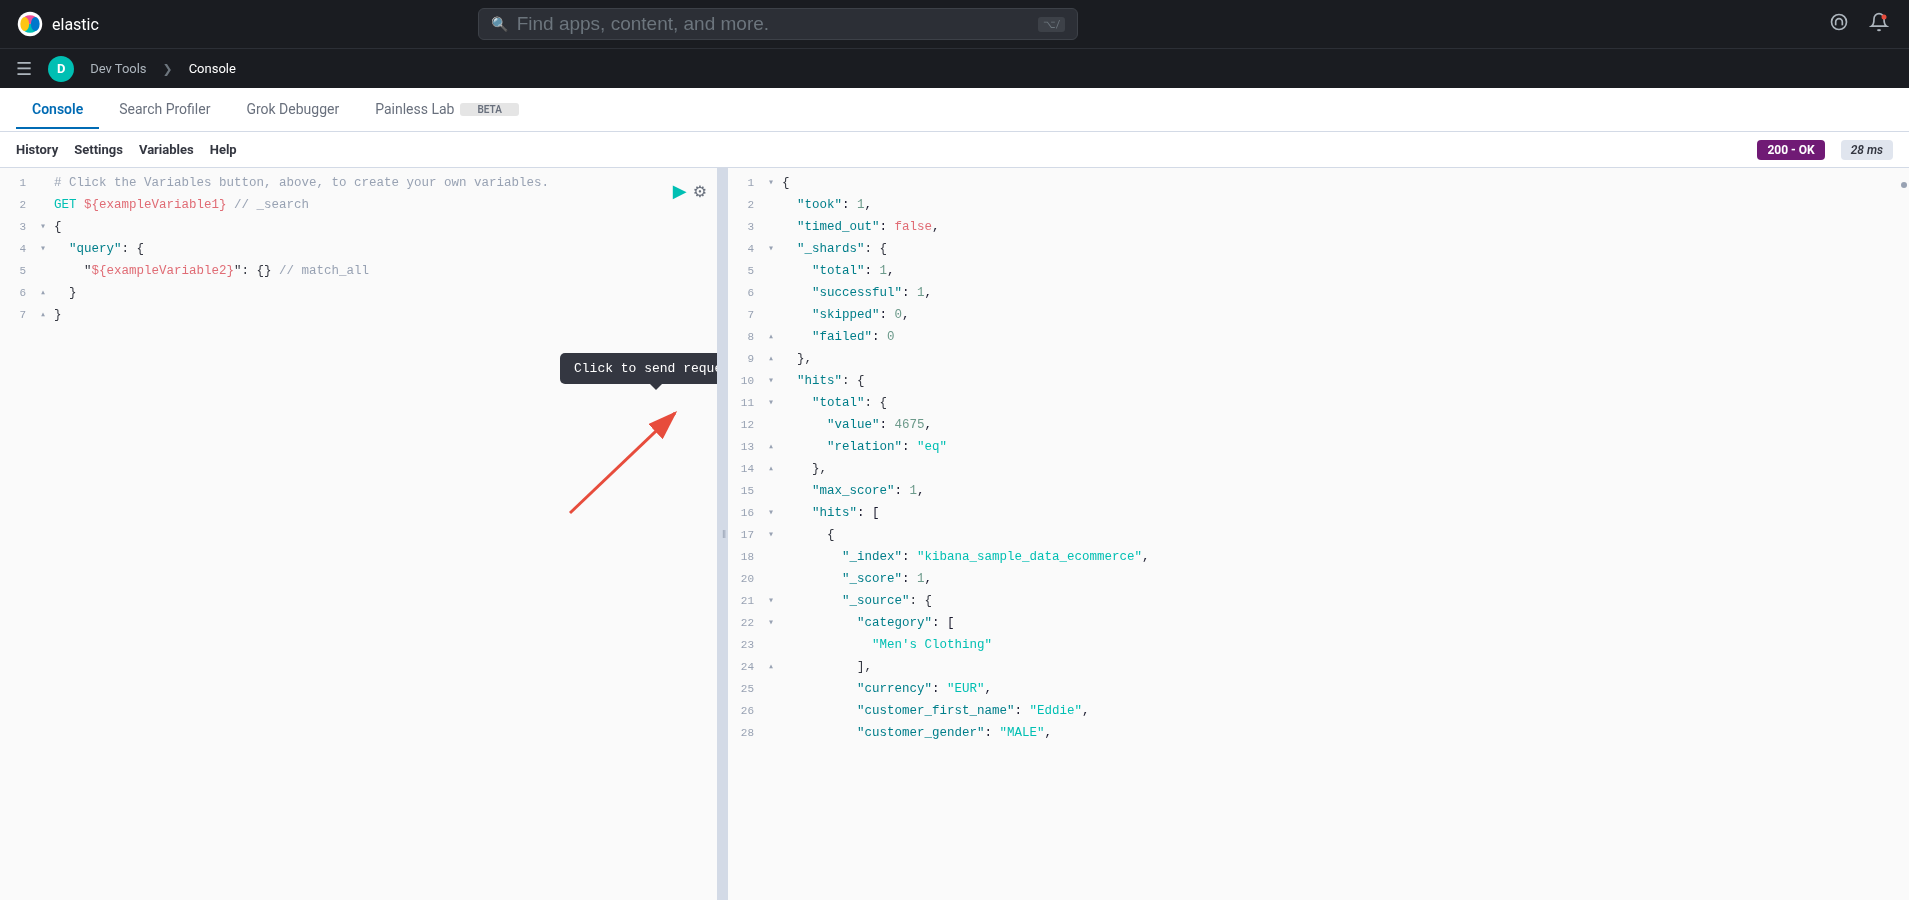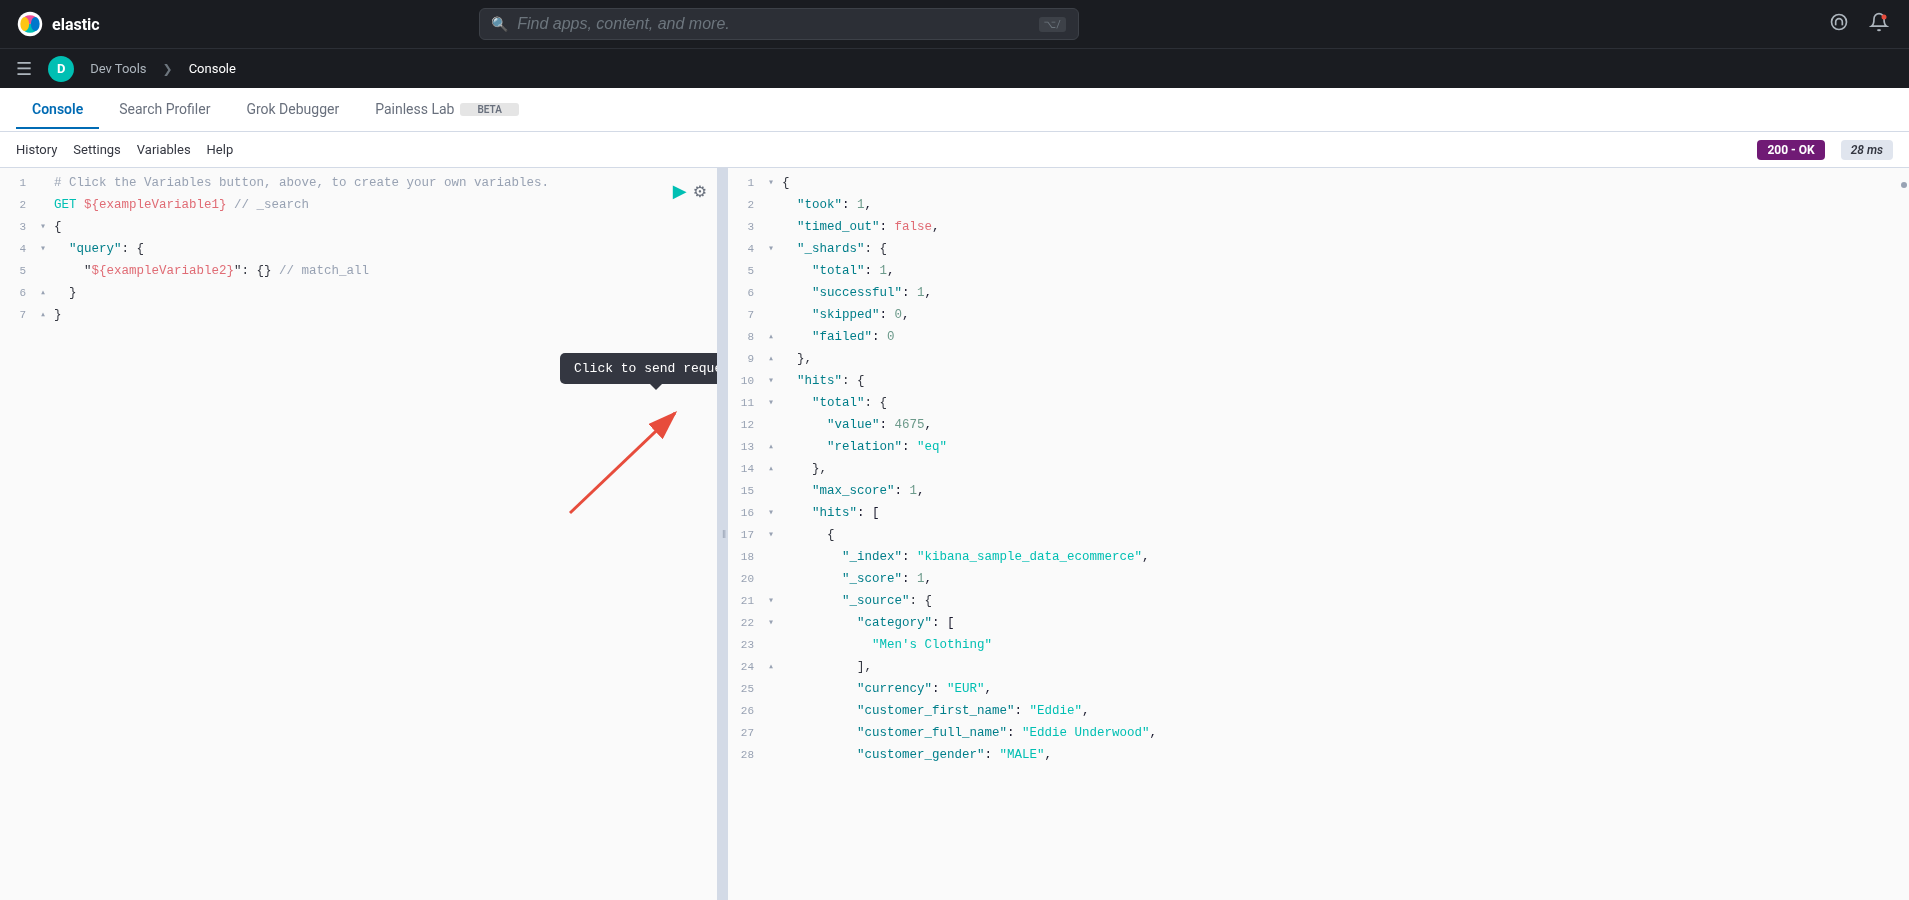--- a/index.html
+++ b/index.html
@@ -12,21 +12,21 @@
       display: flex;
       align-items: center;
       padding: 0 16px;
       gap: 12px;
     }
     .elastic-logo {
       display: flex;
       align-items: center;
       gap: 8px;
       color: white;
-      font-weight: 700;
+      font-weight: 400;
       font-size: 16px;
     }
     .logo-icon {
       width: 28px;
       height: 28px;
     }
     .search-bar {
       flex: 1;
       max-width: 600px;
       margin: 0 auto;
@@ -37,23 +37,22 @@
       padding: 0 12px;
       gap: 8px;
       height: 32px;
       border: 1px solid #3d4148;
     }
     .search-bar input {
       background: none;
       border: none;
       outline: none;
       color: #bef264;
-      font-size: 16px;
+      font-size: 19px;
       flex: 1;
-      font-style: italic;
     }
     .search-bar input::placeholder { color: #6c757d; }
     .search-shortcut {
       color: #6c757d;
       font-size: 11px;
       background: #3d4148;
       padding: 1px 5px;
       border-radius: 3px;
     }
     .nav-icons {
@@ -163,21 +162,21 @@
       padding: 0 16px;
       height: 36px;
       gap: 16px;
       border-bottom: 1px solid #d3dae6;
       font-size: 13px;
       position: relative;
     }
     .toolbar-item {
       color: #343741;
       cursor: pointer;
-      font-weight: 400;
+      font-weight: 700;
       font-size: 13px;
     }
     .status-badge {
       margin-left: auto;
       background: #701a75;
       color: white;
       font-size: 12px;
       font-weight: 700;
       padding: 3px 10px;
       border-radius: 4px;
@@ -611,25 +610,20 @@
           <span class="line-num">25</span>
           <span class="line-collapse"></span>
           <span class="line-content"><span class="kw-key">          "currency"</span><span>: </span><span class="kw-value-str">"EUR"</span><span>,</span></span>
         </div>
         <div class="line">
           <span class="line-num">26</span>
           <span class="line-collapse"></span>
           <span class="line-content"><span class="kw-key">          "customer_first_name"</span><span>: </span><span class="kw-value-str">"Eddie"</span><span>,</span></span>
         </div>
         <div class="line">
-          <span class="line-num">27</span>
-          <span class="line-collapse"></span>
-          <span class="line-content"><span class="kw-key">          "customer_full_name"</span><span>: </span><span class="kw-value-str">"Eddie Underwood"</span><span>,</span></span>
-        </div>
-        <div class="line">
           <span class="line-num">28</span>
           <span class="line-collapse"></span>
           <span class="line-content"><span class="kw-key">          "customer_gender"</span><span>: </span><span class="kw-value-str">"MALE"</span><span>,</span></span>
         </div>
 
       </div>
     </div>
 
   </div>
 </div>

